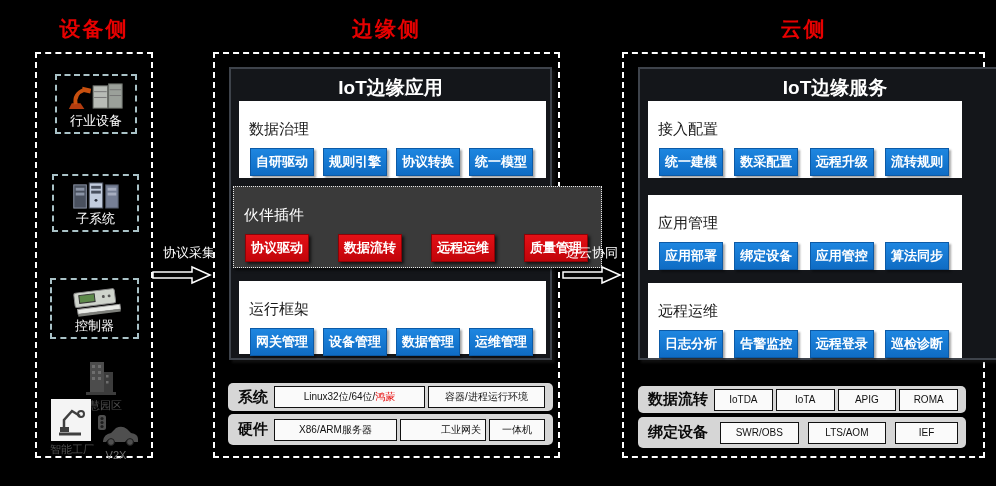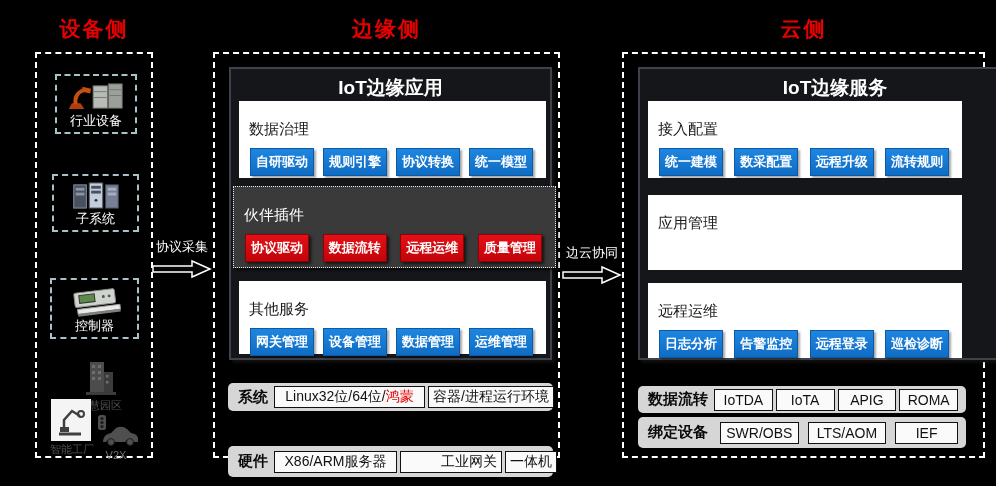--- a/index.html
+++ b/index.html
@@ -36,21 +36,21 @@
   .chip.blue{background:linear-gradient(#1e86e0,#0f6cc4);border:1px solid #0c5aa6;
              box-shadow:2px 2px 2px rgba(0,0,0,.35);}
   .chip.red{background:linear-gradient(#e41016,#c10409);border:1px solid #8c0206;
             box-shadow:2px 2px 3px rgba(0,0,0,.7);}
 
   
   .base-row{position:absolute;background:#d6d6d6;border-radius:5px;box-sizing:border-box;
             display:flex;align-items:center;padding:0 8px 0 10px;gap:3px;}
   .base-row .row-lbl{font-size:15px;font-weight:bold;color:#0a0a0a;white-space:nowrap;margin-right:3px;}
   .base-box{background:#fafafa;border:1.5px solid #111;height:22px;display:flex;align-items:center;
-            justify-content:center;font-size:14px;color:#111;box-sizing:border-box;white-space:nowrap;
+            justify-content:center;font-size:10px;color:#111;box-sizing:border-box;white-space:nowrap;
             padding:0 4px;}
   .hl-red{color:#e60000;}
 </style>
 </head>
 <body>
 
 <div class="stage">
 
   <div class="col-title" style="left:35px;width:118px;">设备侧</div>
   <div class="dash-box" style="left:35px;top:52px;width:118px;height:406px;">
@@ -132,21 +132,21 @@
       <circle cx="7" cy="4.5" r="1.6" fill="#1d1d1d"></circle>
       <circle cx="7" cy="8.5" r="1.6" fill="#1d1d1d"></circle>
       <circle cx="7" cy="12.5" r="1.6" fill="#1d1d1d"></circle>
       <path d="M8 27 q1 -7 8 -8 l5 -5 q6 -3 11 1 l4 4 q7 1 7 6 v3 h-4 a5 5 0 0 0 -9 0 h-10 a5 5 0 0 0 -9 0 h-3 z" fill="#4f4f4f"></path>
       <circle cx="16" cy="28" r="3.4" fill="#4f4f4f" stroke="#1d1d1d"></circle>
       <circle cx="35" cy="28" r="3.4" fill="#4f4f4f" stroke="#1d1d1d"></circle>
     </svg>
     <div class="scene-lbl" style="left:63px;top:395px;width:32px;color:#6e6e6e;">V2X</div>
   </div>
 
-  <div class="flow-arrow" style="left:149px;top:237px;">
+  <div class="flow-arrow" style="left:149px;top:243px;text-align:right;">
     <span class="txt">协议采集</span>
     <svg width="60" height="20" viewBox="0 0 60 20">
       <polygon points="1,7 40,7 40,2 58,10 40,18 40,13 1,13" fill="#050505" stroke="#ffffff" stroke-width="1.5"></polygon>
     </svg>
   </div>
 
   <div class="col-title" style="left:213px;width:347px;">边缘侧</div>
   <div class="dash-box" style="left:213px;top:52px;width:347px;height:406px;"></div>
 
   <div class="panel" style="left:229px;top:67px;width:323px;height:293px;">
@@ -155,53 +155,53 @@
     <div class="sec" style="left:8px;top:32px;width:307px;height:77px;">
       <div class="sec-title">数据治理</div>
       <div class="btn-row">
         <span class="chip blue">自研驱动</span>
         <span class="chip blue">规则引擎</span>
         <span class="chip blue">协议转换</span>
         <span class="chip blue">统一模型</span>
       </div>
     </div>
 
-    <div class="sec dark" style="left:2px;top:117px;width:323px;height:82px;">
+    <div class="sec dark" style="left:2px;top:117px;width:369px;height:82px;">
       <div class="sec-title">伙伴插件</div>
       <div class="btn-row">
         <span class="chip red">协议驱动</span>
         <span class="chip red">数据流转</span>
         <span class="chip red">远程运维</span>
         <span class="chip red">质量管理</span>
       </div>
     </div>
 
     <div class="sec" style="left:8px;top:212px;width:307px;height:73px;">
-      <div class="sec-title">其他服务</div>
+      <div class="sec-title">运行框架</div>
       <div class="btn-row">
         <span class="chip blue">网关管理</span>
         <span class="chip blue">设备管理</span>
         <span class="chip blue">数据管理</span>
         <span class="chip blue">运维管理</span>
       </div>
     </div>
   </div>
 
   <div class="base-row" style="left:228px;top:383px;width:325px;height:28px;">
     <span class="row-lbl">系统</span>
     <div class="base-box" style="flex:0 0 151px;">
       <span>Linux32位/64位/</span>
         <span class="hl-red">鸿蒙</span>
     </div>
     <div class="base-box" style="flex:1;">
       <span>容器/进程运行环境</span>
     </div>
   </div>
 
-  <div class="base-row" style="left:228px;top:414px;width:325px;height:31px;margin-top:32px;">
+  <div class="base-row" style="left:228px;top:414px;width:325px;height:31px;">
     <span class="row-lbl">硬件</span>
     <div class="base-box" style="flex:0 0 123px;">
       <span>X86/ARM服务器</span>
     </div>
     <div class="base-box" style="flex:0 0 70px;padding-left:40px;">
       <span>工业网关</span>
     </div>
     <div class="base-box" style="flex:1;">
       <span>一体机</span>
     </div>
@@ -225,20 +225,26 @@
       <div class="btn-row">
         <span class="chip blue">统一建模</span>
         <span class="chip blue">数采配置</span>
         <span class="chip blue">远程升级</span>
         <span class="chip blue">流转规则</span>
       </div>
     </div>
 
     <div class="sec" style="left:8px;top:126px;width:314px;height:75px;">
       <div class="sec-title">应用管理</div>
+      <div class="btn-row">
+        <span class="chip blue">应用部署</span>
+        <span class="chip blue">绑定设备</span>
+        <span class="chip blue">应用管控</span>
+        <span class="chip blue">算法同步</span>
+      </div>
     </div>
 
     <div class="sec" style="left:8px;top:214px;width:314px;height:75px;">
       <div class="sec-title">远程运维</div>
       <div class="btn-row">
         <span class="chip blue">日志分析</span>
         <span class="chip blue">告警监控</span>
         <span class="chip blue">远程登录</span>
         <span class="chip blue">巡检诊断</span>
       </div>

